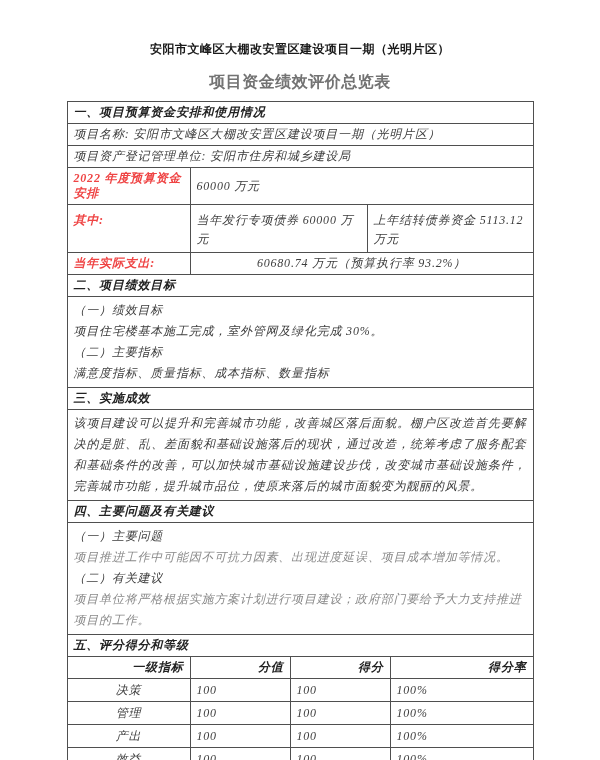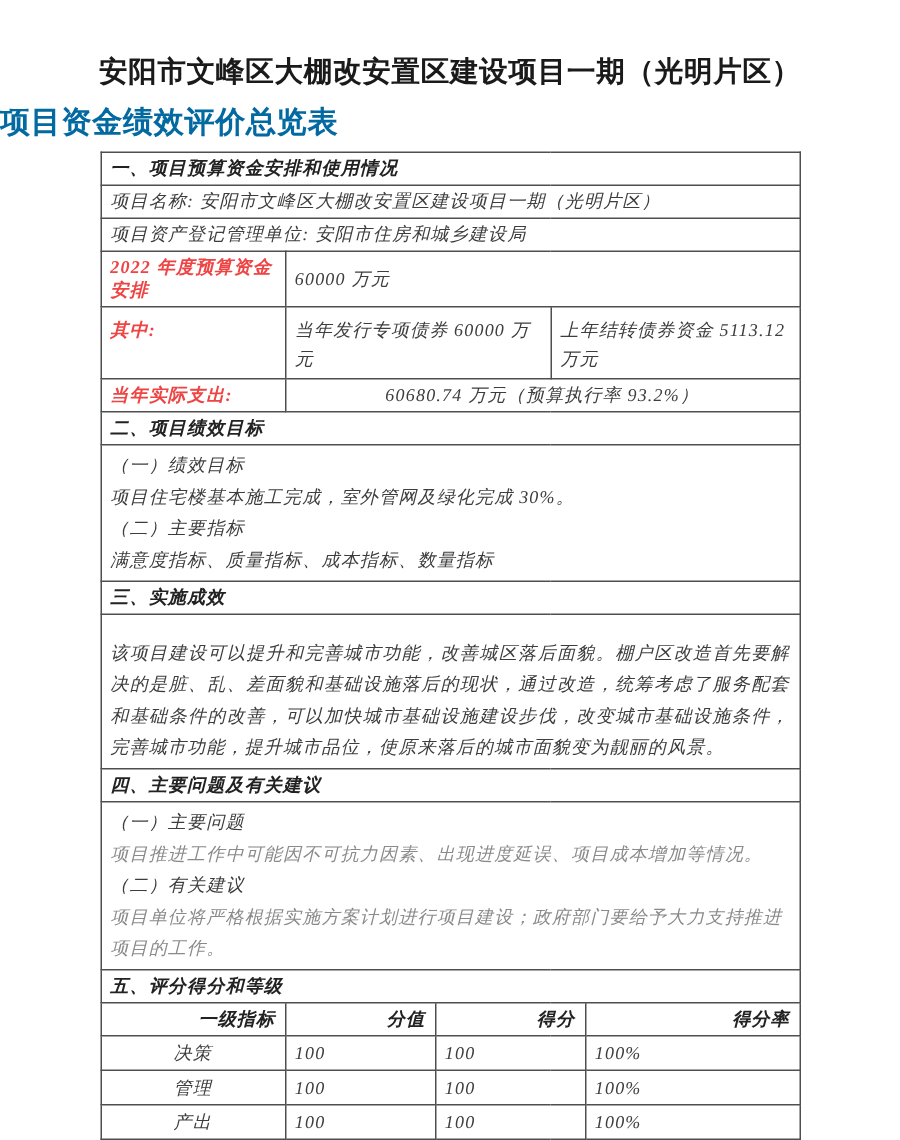--- a/index.html
+++ b/index.html
@@ -6,30 +6,31 @@
   html, body {
     margin: 0; padding: 0;
     width: 600px; height: 760px;
     background: #ffffff;
     font-family: "Liberation Serif", "DejaVu Serif", serif;
     color: #3d3d3d;
   }
   .page { padding-top: 38px; }
   .doc-title {
     text-align: center;
-    font-size: 19px;
+    font-size: 12px;
     font-weight: bold;
     color: #1a1a1a;
     letter-spacing: 0.5px;
     line-height: 22px;
   }
   .doc-subtitle {
-    font-size: 20px;
+    text-align: center;
+    font-size: 16px;
     font-weight: bold;
-    color: #0369a1;
+    color: #737373;
     letter-spacing: 0.5px;
     margin-top: 12px;
     margin-bottom: 9px;
     line-height: 20px;
   }
   table.main {
     width: 466px;
     margin: 0 auto;
     border-collapse: collapse;
     table-layout: fixed;
@@ -50,21 +51,21 @@
     letter-spacing: 0.6px;
     height: 22px;
   }
   td.plain { height: 22px; }
   td.label-cell { font-weight: bold; color: #ef4444; }
   .right  { text-align: left; }
   .center { text-align: center; }
   tr.tall td { vertical-align: top; padding-top: 6px; height: 44px; line-height: 19px; }
   td.multi { padding: 4px 6px; }
   td.multi p { margin: 0; line-height: 21px; }
-  td.justify-text p { text-align: justify; margin-top: 12px; }
+  td.justify-text p { text-align: justify; }
   p.gray { color: #8a8a8a; }
   tr.score-head td {
     font-weight: bold;
     color: #222222;
     text-align: right;
     height: 21px;
   }
   tr.score-row td { height: 23px; }
 </style>
 </head>

